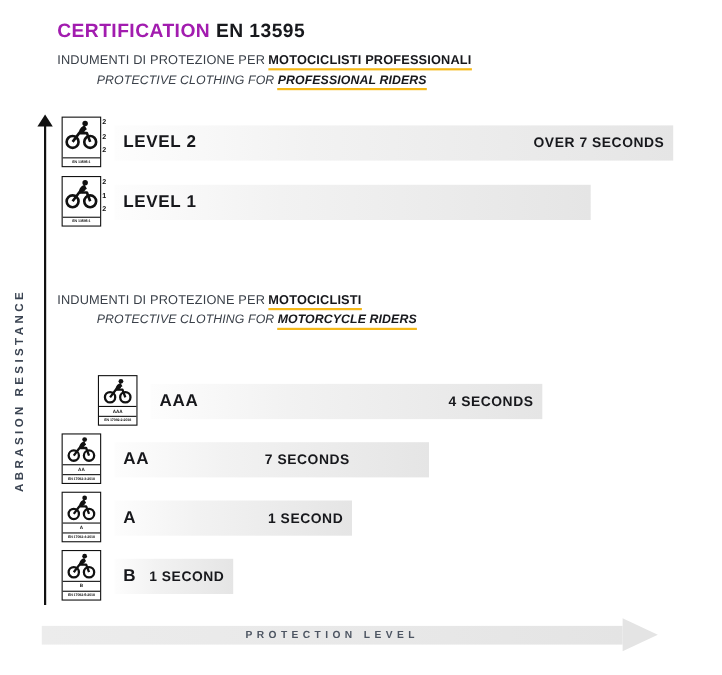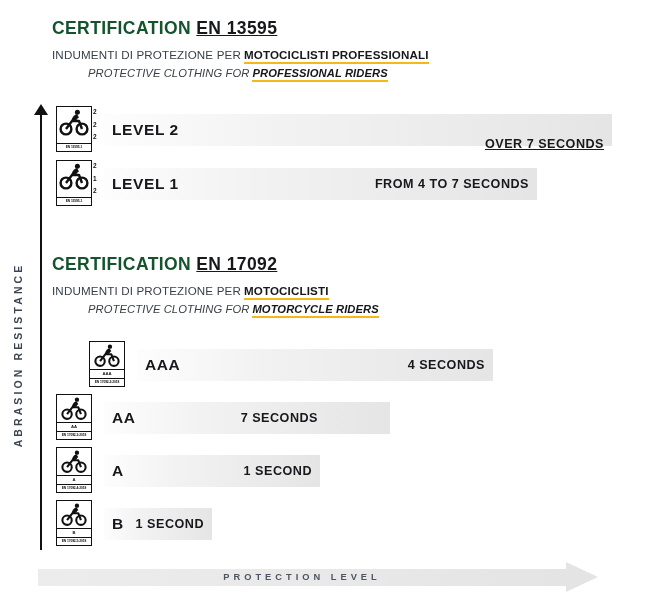--- a/index.html
+++ b/index.html
@@ -62,22 +62,22 @@
   }
   .sec-title {
     font-size: 17.5px;
     font-weight: 700;
     font-stretch: condensed;
     letter-spacing: 0.4px;
     line-height: 1;
     font-family: "Liberation Sans Narrow", "Liberation Sans", sans-serif;
     white-space: nowrap;
   }
-  .sec-title .kw { color: #14532d; }
-  .sec-title .num { color: #17181c; text-decoration: underline; }
+  .sec-title .kw { color: #a21caf; }
+  .sec-title .num { color: #17181c; }
 
   .sub-it {
     margin-top: 10px;
     font-size: 11.6px;
     color: #3a4049;
     letter-spacing: 0.15px;
     white-space: nowrap;
     font-family: "Liberation Sans Narrow", "Liberation Sans", sans-serif;
   }
   .sub-it b {
@@ -282,21 +282,21 @@
       <div class="badge-foot">EN 13595-1</div>
     </div>
     <div class="badge-nums">
       <i>2</i>
       <i>2</i>
       <i>2</i>
     </div>
   </div>
   <div class="bar" style="left:48px; width:508px;"></div>
   <div class="bar-label" style="left:56px; top:15px;">LEVEL 2</div>
-  <div class="bar-value" style="right:8px; top:31px;text-decoration:underline;">OVER 7 SECONDS</div>
+  <div class="bar-value" style="right:8px; top:17px;">OVER 7 SECONDS</div>
 </div>
 
 <div class="row" style="left:56px; top:160px; width:481px;text-decoration:underline;">
   <div class="badge">
     <div class="badge-box">
       <div class="badge-pic">
         <svg width="32" height="30" viewBox="0 0 32 30">
           <circle cx="8" cy="21" r="5.4" fill="none" stroke="#111" stroke-width="2.4"></circle>
           <circle cx="24" cy="21" r="5.4" fill="none" stroke="#111" stroke-width="2.4"></circle>
           <path d="M8 21 L14 13 L21 13 L24 21" fill="none" stroke="#111" stroke-width="2.4" stroke-linejoin="round"></path>
@@ -308,28 +308,23 @@
       <div class="badge-foot">EN 13595-1</div>
     </div>
     <div class="badge-nums">
       <i>2</i>
       <i>1</i>
       <i>2</i>
     </div>
   </div>
   <div class="bar" style="left:48px; width:433px;"></div>
   <div class="bar-label" style="left:56px; top:15px;">LEVEL 1</div>
-  <div class="bar-value" style="right:8px; top:17px;">FROM 4 TO 7 SECONDS</div>
 </div>
 
 <div class="section" id="sec-1" style="top:256px;">
-  <div class="sec-title">
-    <span class="kw">CERTIFICATION</span>
-    <span class="num">EN 17092</span>
-  </div>
   <div class="sub-it">
     <span>INDUMENTI DI PROTEZIONE PER</span><b>MOTOCICLISTI</b>
   </div>
   <div class="sub-en">
     <span>PROTECTIVE CLOTHING FOR</span><b>MOTORCYCLE RIDERS</b>
   </div>
 </div>
 
 <div class="row" style="left:56px; top:341px; width:404px;margin-left:33px;">
   <div class="badge">

